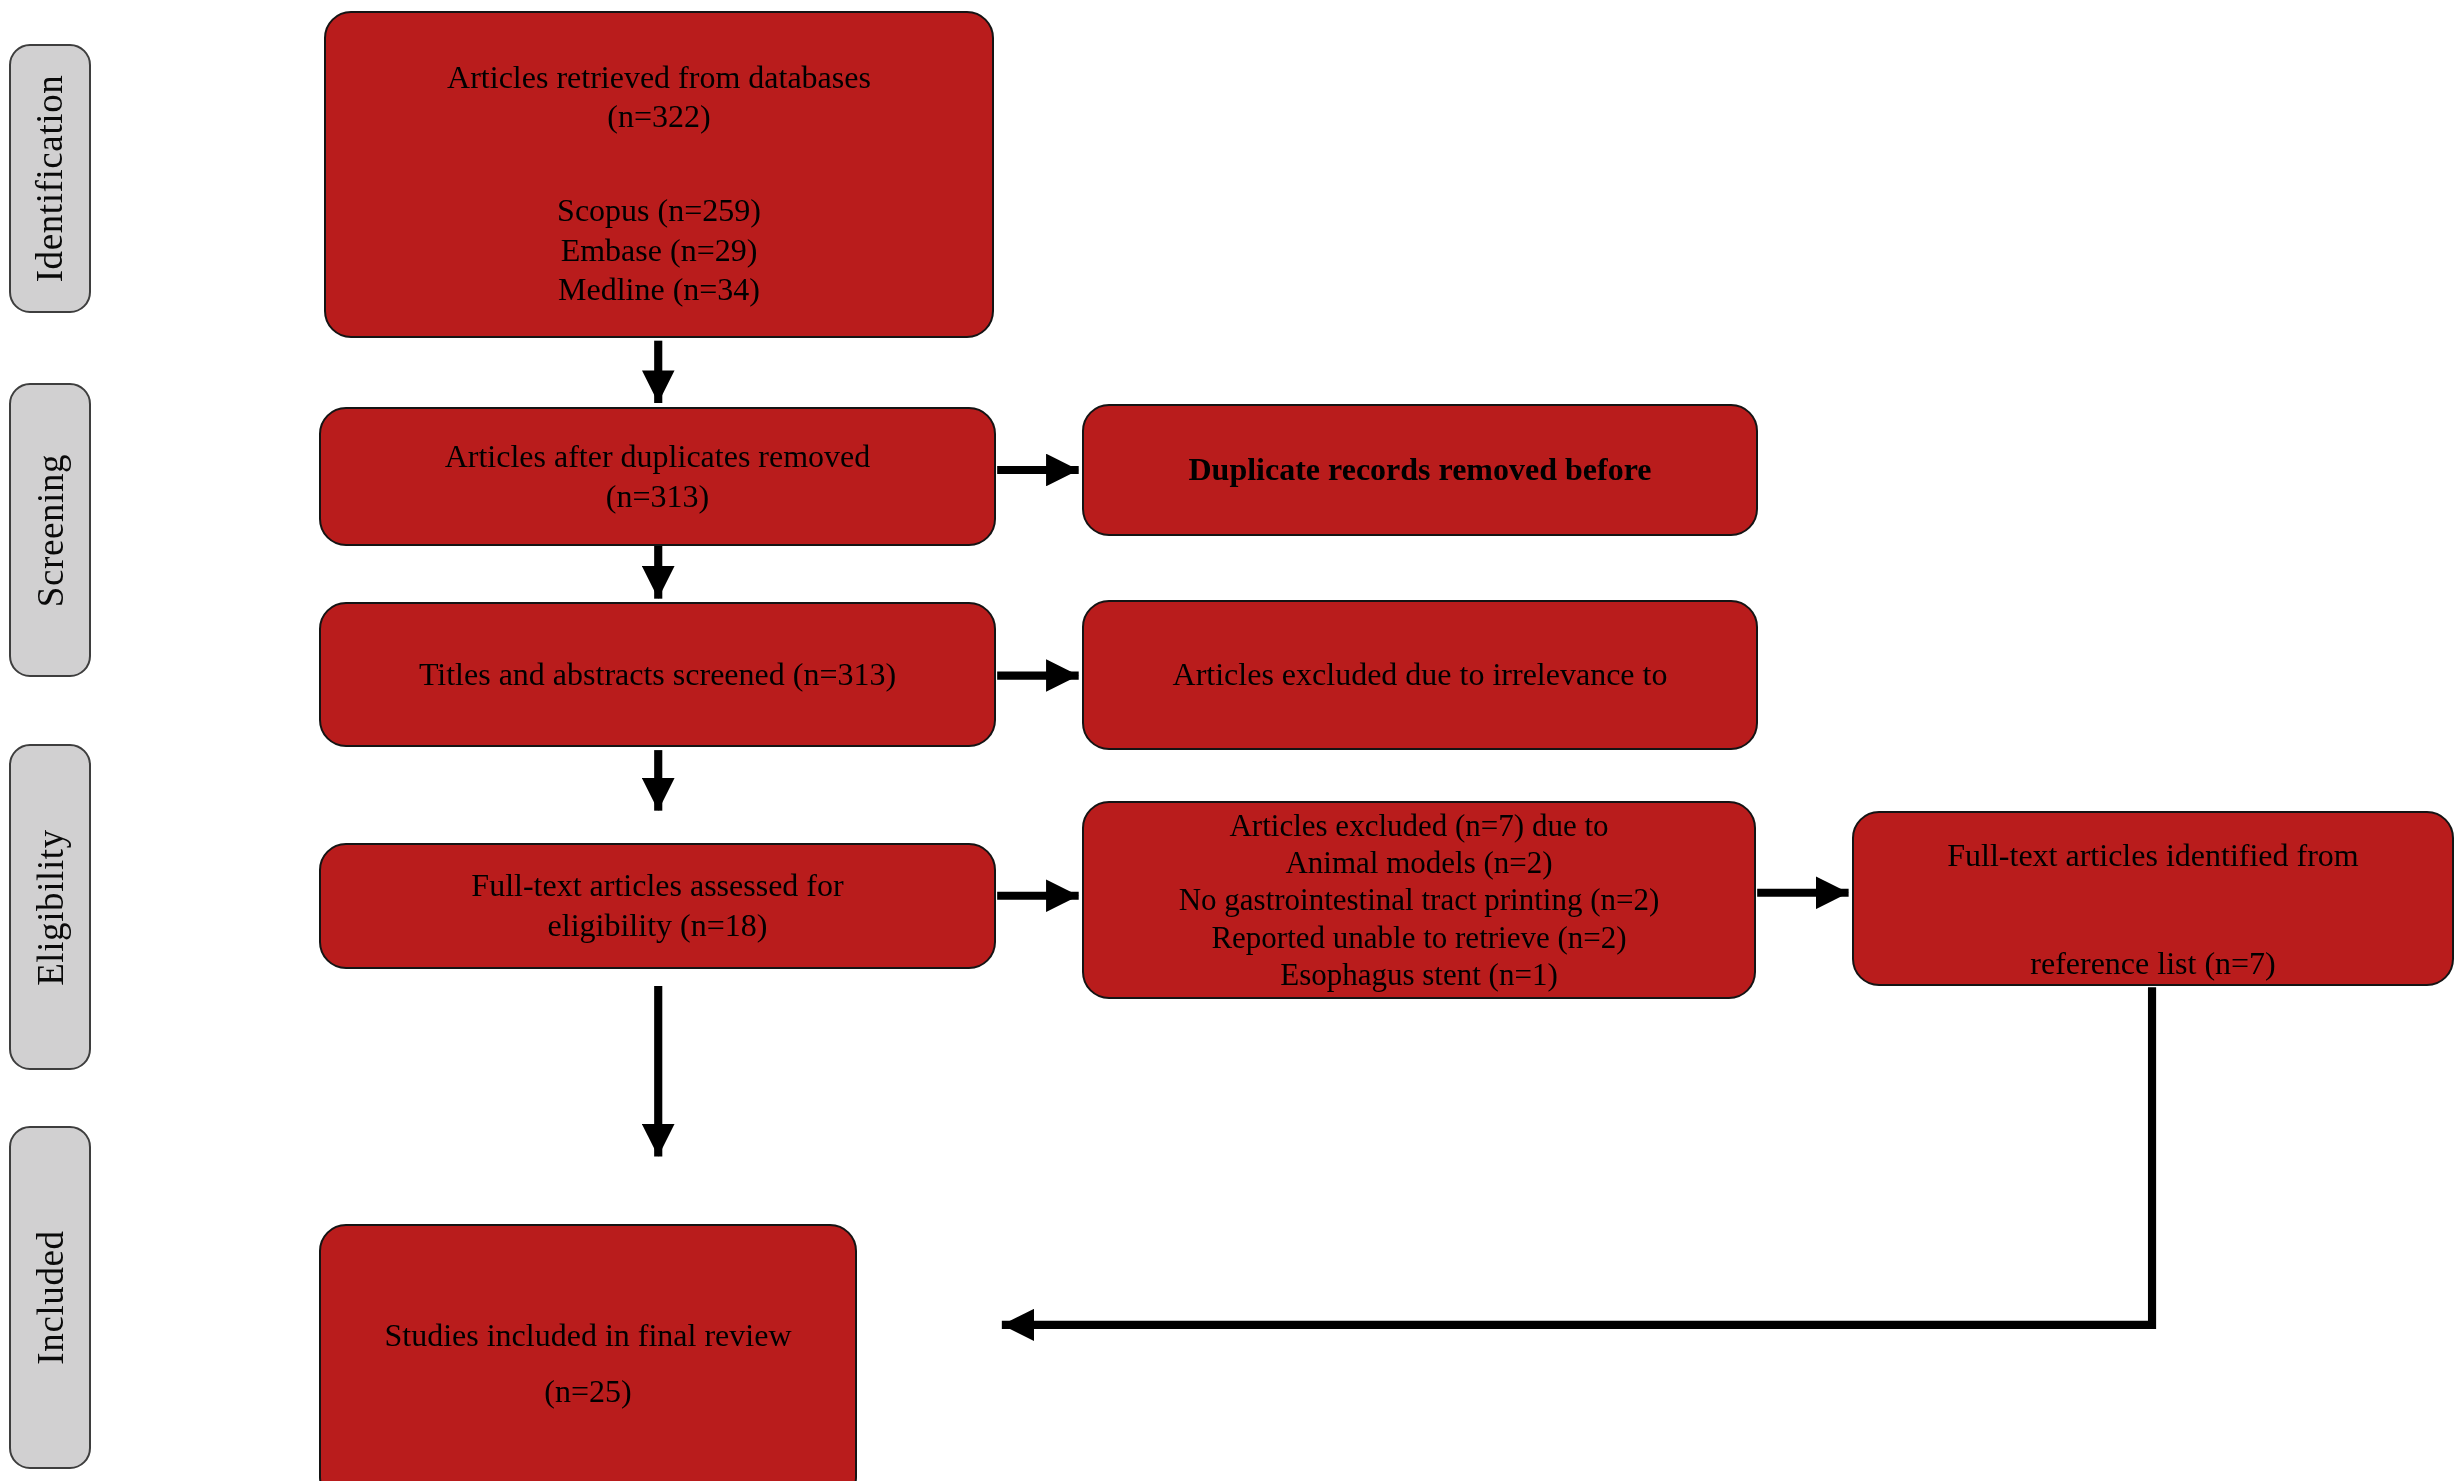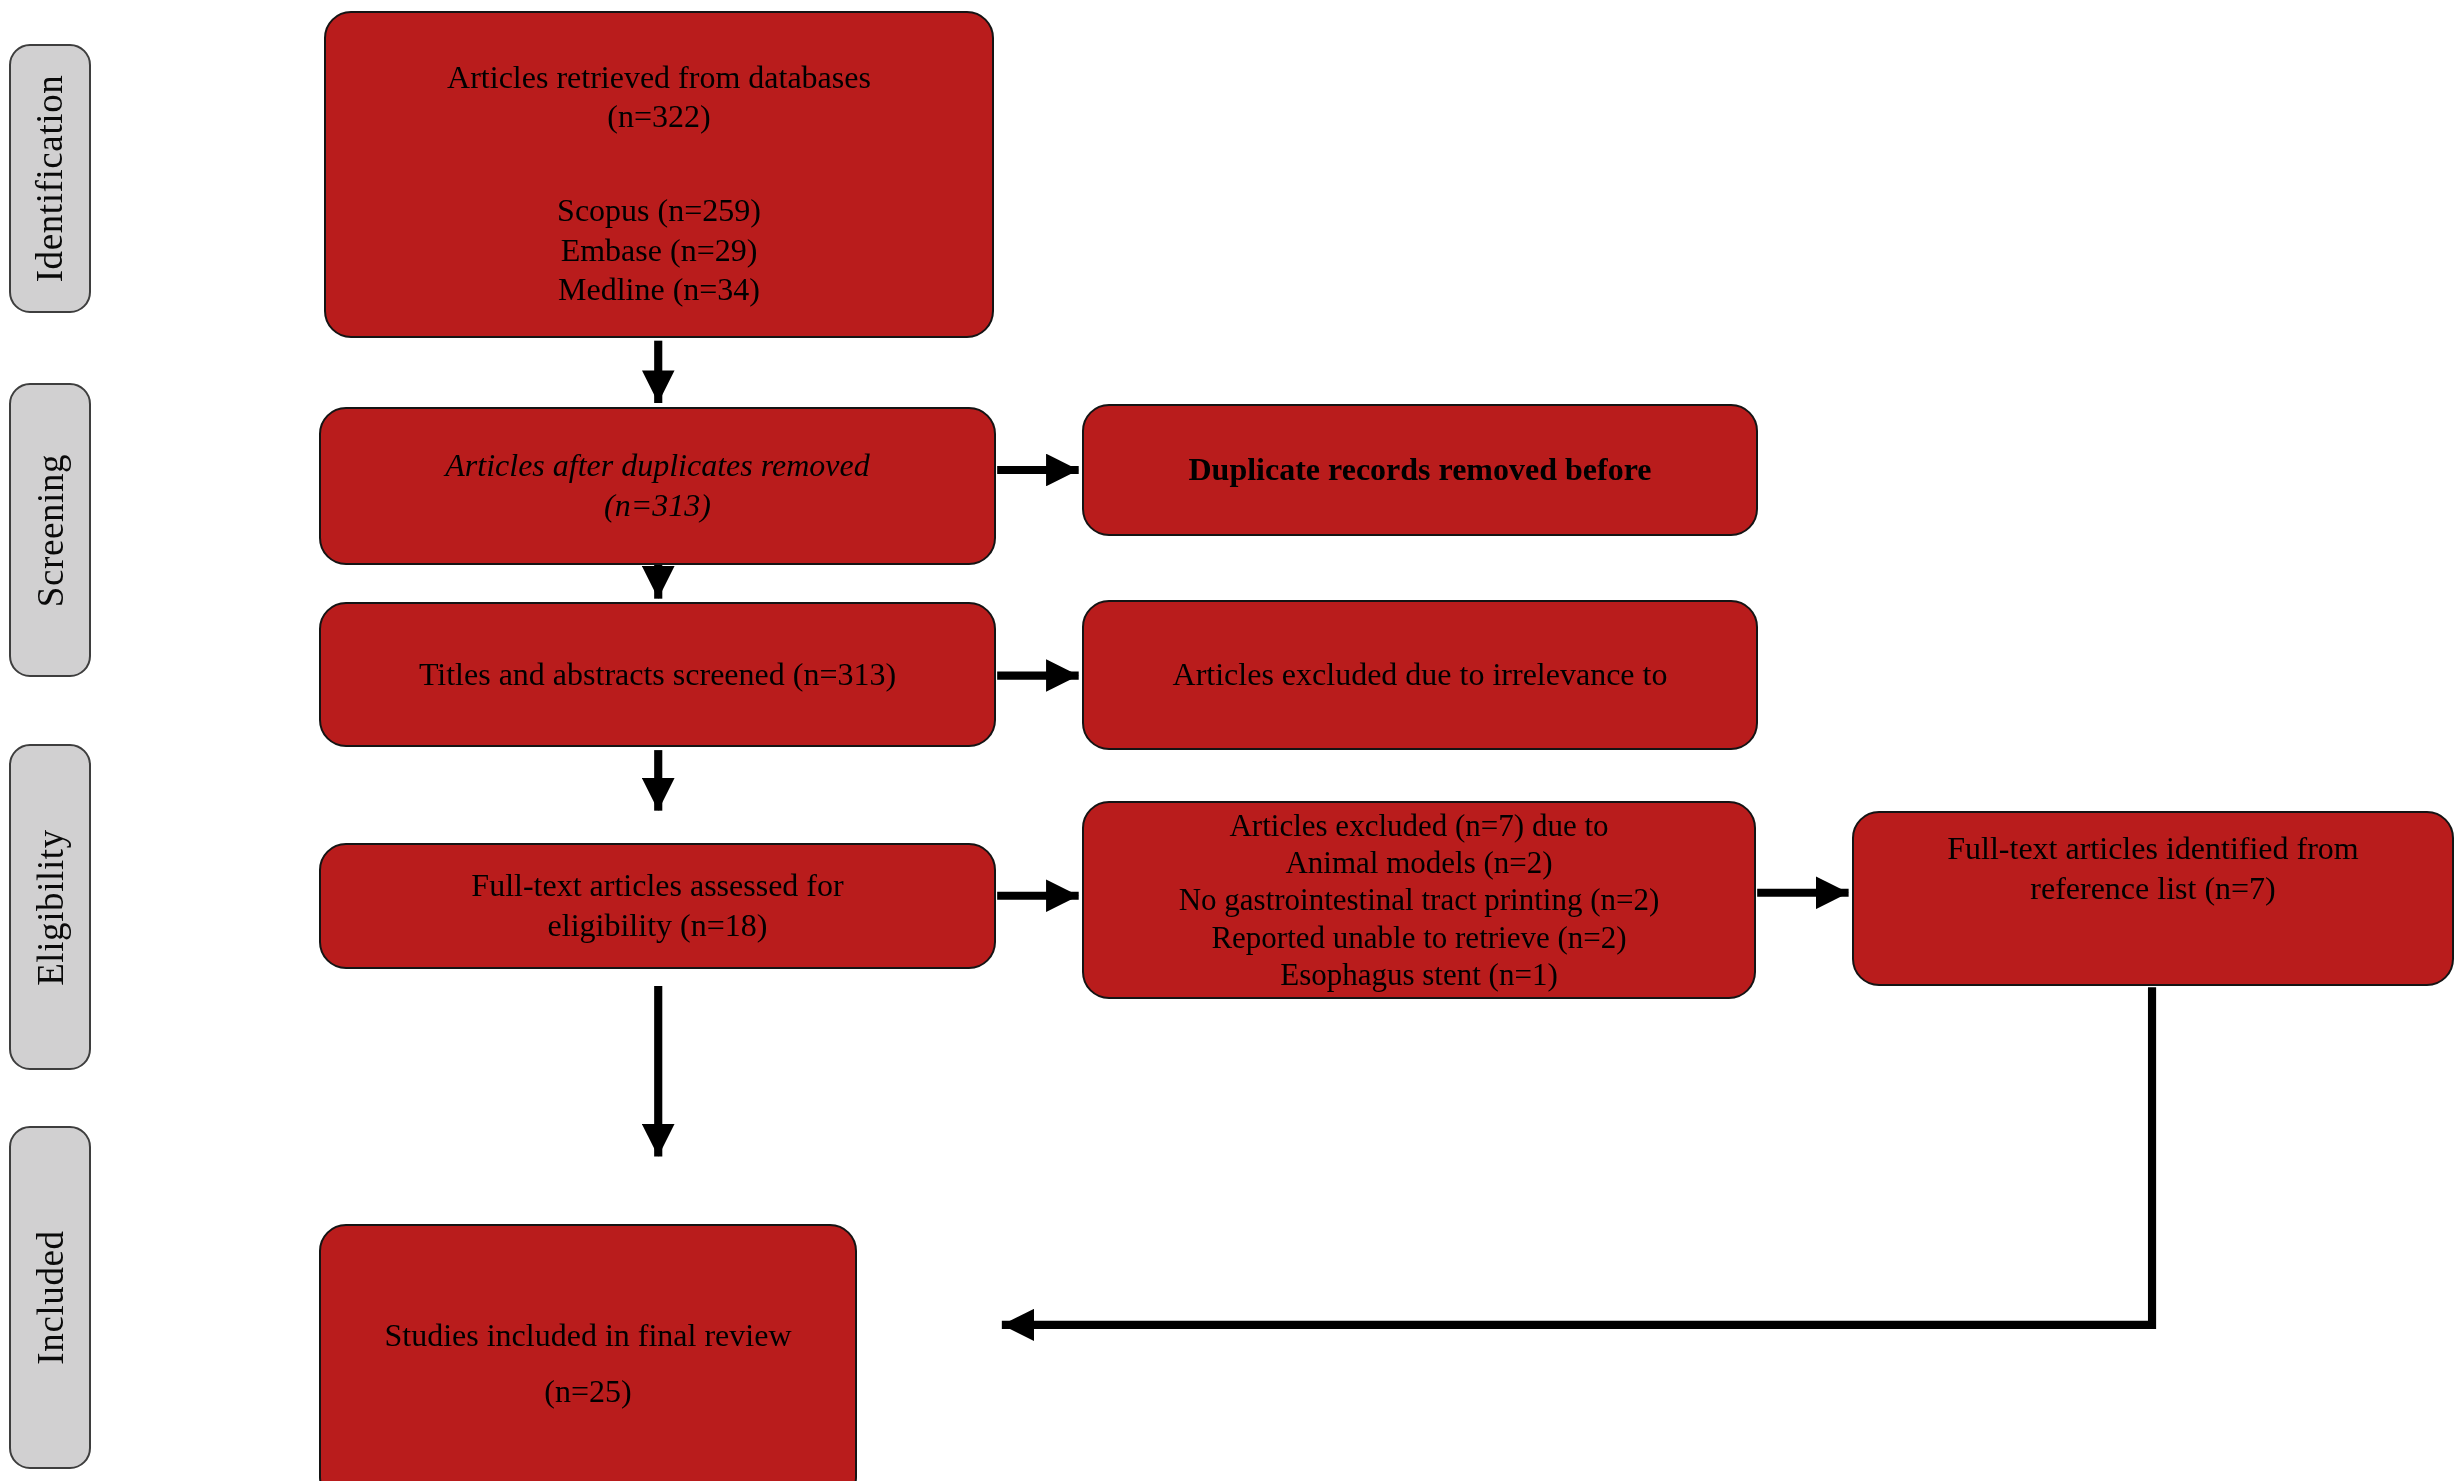--- a/index.html
+++ b/index.html
@@ -62,21 +62,21 @@
       <div class="ln">Articles retrieved from databases</div>
       <div class="ln">(n=322)</div>
     </div>
     <div class="src-block">
       <div class="ln">Scopus (n=259)</div>
       <div class="ln">Embase (n=29)</div>
       <div class="ln">Medline (n=34)</div>
     </div>
   </div>
 
-  <div class="box" style="left:319px;top:407px;width:677px;height:158px;font-style:italic;">
+  <div class="box" style="left:319px;top:407px;width:677px;height:139px;">
     <div class="ln">Articles after duplicates removed</div>
     <div class="ln">(n=313)</div>
   </div>
 
   <div class="box" style="left:1082px;top:404px;width:676px;height:132px;font-weight:bold;">
     <div class="ln">Duplicate records removed before</div>
   </div>
 
   <div class="box" style="left:319px;top:602px;width:677px;height:145px;">
     <div class="ln">Titles and abstracts screened (n=313)</div>
@@ -92,21 +92,21 @@
   </div>
 
   <div class="box" style="left:1082px;top:801px;width:674px;height:198px;font-size:31px;line-height:1.2;">
     <div class="ln">Articles excluded (n=7) due to</div>
     <div class="ln">Animal models (n=2)</div>
     <div class="ln">No gastrointestinal tract printing (n=2)</div>
     <div class="ln">Reported unable to retrieve (n=2)</div>
     <div class="ln">Esophagus stent (n=1)</div>
   </div>
 
-  <div class="box" style="left:1852px;top:811px;width:602px;height:175px;justify-content:flex-start;padding-top:16px;">
+  <div class="box" style="left:1852px;top:811px;width:602px;height:175px;justify-content:space-between;padding-top:23px;">
     <div class="ln">Full-text articles identified from</div>
     <div class="ln">reference list (n=7)</div>
   </div>
 
   <div class="box" style="left:319px;top:1224px;width:538px;height:280px;gap:16px;">
     <div class="ln">Studies included in final review</div>
     <div class="ln">(n=25)</div>
   </div>
 
 </div>

